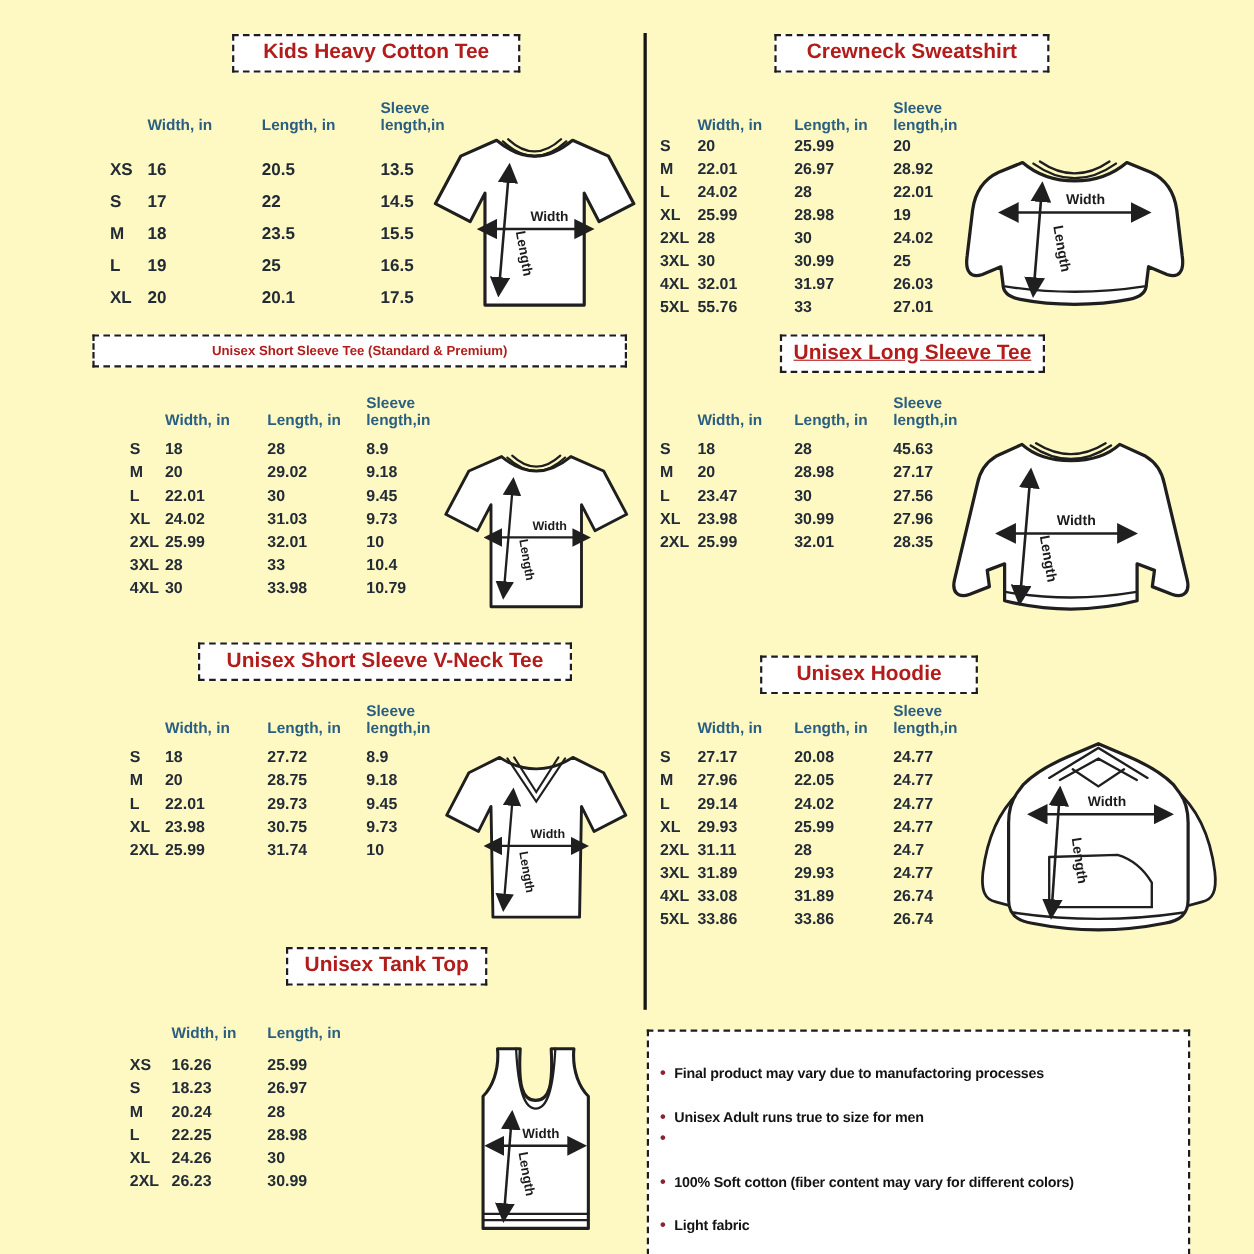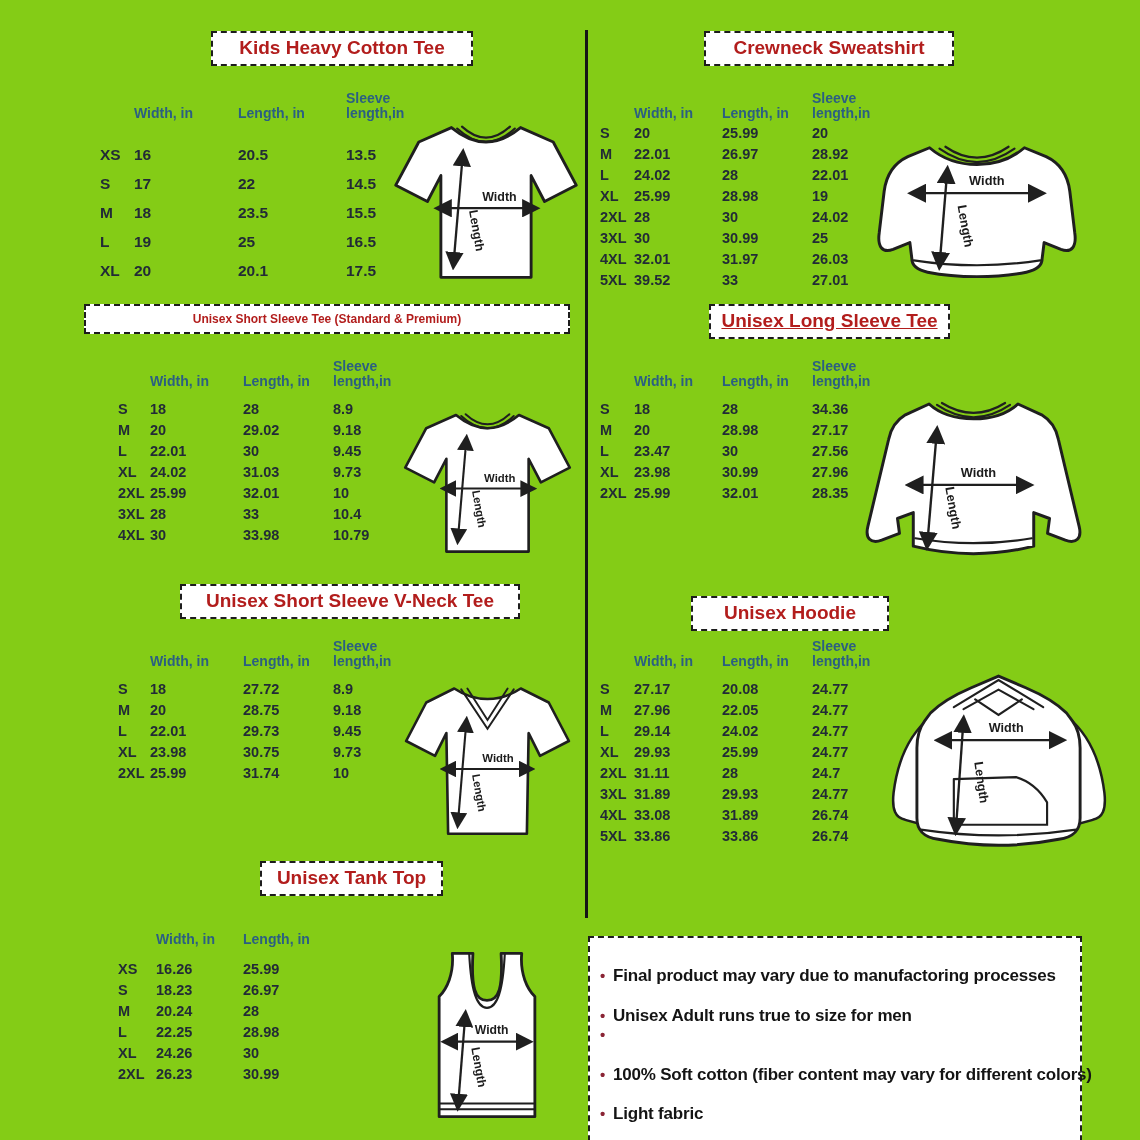--- a/index.html
+++ b/index.html
@@ -1,16 +1,16 @@
 <!DOCTYPE html>
 <html style="--title_red: #b21d1c; --header_blue: #2b5f82; --body_dark: #222b36; --bullet_maroon: #8a2434; --line_black: #1f1f1f;"><head>
 <meta charset="utf-8">
 <style>
   html,body{margin:0;padding:0;background:#fff;}
-  .canvas{position:relative;width:1140px;height:1140px;background:#84cc16;overflow:hidden;
+  .canvas{position:relative;width:1140px;height:1140px;background:#fef9c3;overflow:hidden;
           font-family:"Liberation Sans","DejaVu Sans",sans-serif;}
   .panel{display:contents;}
   .divider{position:absolute;background:#161616;}
   .title-box{position:absolute;border:2px dashed #1d1d1d;background:#fff;text-align:center;
              font-weight:700;font-size:19px;line-height:1.2;padding:4px 2px;color:var(--title_red,#b21d1c);
              white-space:nowrap;}
   .title-box.long{font-size:12px;padding:6px 2px;}
   .table{position:absolute;}
   .trow{display:grid;align-items:center;}
   .thead{min-height:40px;align-items:end;}
@@ -31,21 +31,21 @@
   .t-kids .vcell,.t-kids .size-col{font-size:15.5px;}
   .garment{position:absolute;}
   .g{fill:#ffffff;stroke:#1f1f1f;stroke-width:3;stroke-linejoin:round;}
   .g2{fill:#ffffff;stroke:#1f1f1f;stroke-width:2.6;stroke-linejoin:round;}
   .gl{fill:none;stroke:#1f1f1f;stroke-width:2.2;stroke-linecap:round;}
   .ar{stroke:#1f1f1f;stroke-width:2.4;fill:none;}
   .dlab{font:700 13px "Liberation Sans","DejaVu Sans",sans-serif;fill:#1c1c1c;text-anchor:middle;}
   .notes-box{position:absolute;border:2px dashed #1d1d1d;background:#fff;padding:8px 10px 6px 10px;}
   .note-line{display:flex;align-items:baseline;line-height:19.5px;white-space:nowrap;}
   .bullet{color:var(--bullet_maroon,#8a2434);font-weight:700;font-size:15px;width:13px;flex:0 0 13px;}
-  .note-text{color:#141414;font-weight:700;font-size:17px;letter-spacing:-0.2px;margin-top:20px;}
+  .note-text{color:#141414;font-weight:700;font-size:13px;letter-spacing:-0.2px;margin-top:20px;}
 </style>
 </head>
 <body>
 
 <div class="canvas">
 
   <div class="divider" style="left:585px;top:30px;width:3px;height:888px;"></div>
 
   
   <div class="panel">
@@ -155,21 +155,21 @@
           <div class="cell vcell">25</div>
         </div>
         <div class="trow vrow">
           <div class="cell size-col">4XL</div>
           <div class="cell vcell">32.01</div>
           <div class="cell vcell">31.97</div>
           <div class="cell vcell">26.03</div>
         </div>
         <div class="trow vrow">
           <div class="cell size-col">5XL</div>
-          <div class="cell vcell">39.52</div>
+          <div class="cell vcell">55.76</div>
           <div class="cell vcell">33</div>
           <div class="cell vcell">27.01</div>
         </div>
       </div>
     <svg class="garment" style="left:866px;top:128px;" width="220" height="158" viewBox="0 0 222 160">
       <defs>
           <marker id="ah1" markerWidth="8" markerHeight="8" refX="6" refY="4" orient="auto-start-reverse">
             <path d="M0,0L8,4L0,8Z" fill="#1f1f1f"></path>
           </marker>
         </defs>
@@ -264,21 +264,21 @@
         <div class="trow thead">
           <div class="cell size-col"></div>
           <div class="cell hcell">Width, in</div>
           <div class="cell hcell">Length, in</div>
           <div class="cell hcell">Sleeve length,in</div>
         </div>
         <div class="trow vrow">
           <div class="cell size-col">S</div>
           <div class="cell vcell">18</div>
           <div class="cell vcell">28</div>
-          <div class="cell vcell">34.36</div>
+          <div class="cell vcell">45.63</div>
         </div>
         <div class="trow vrow">
           <div class="cell size-col">M</div>
           <div class="cell vcell">20</div>
           <div class="cell vcell">28.98</div>
           <div class="cell vcell">27.17</div>
         </div>
         <div class="trow vrow">
           <div class="cell size-col">L</div>
           <div class="cell vcell">23.47</div>

